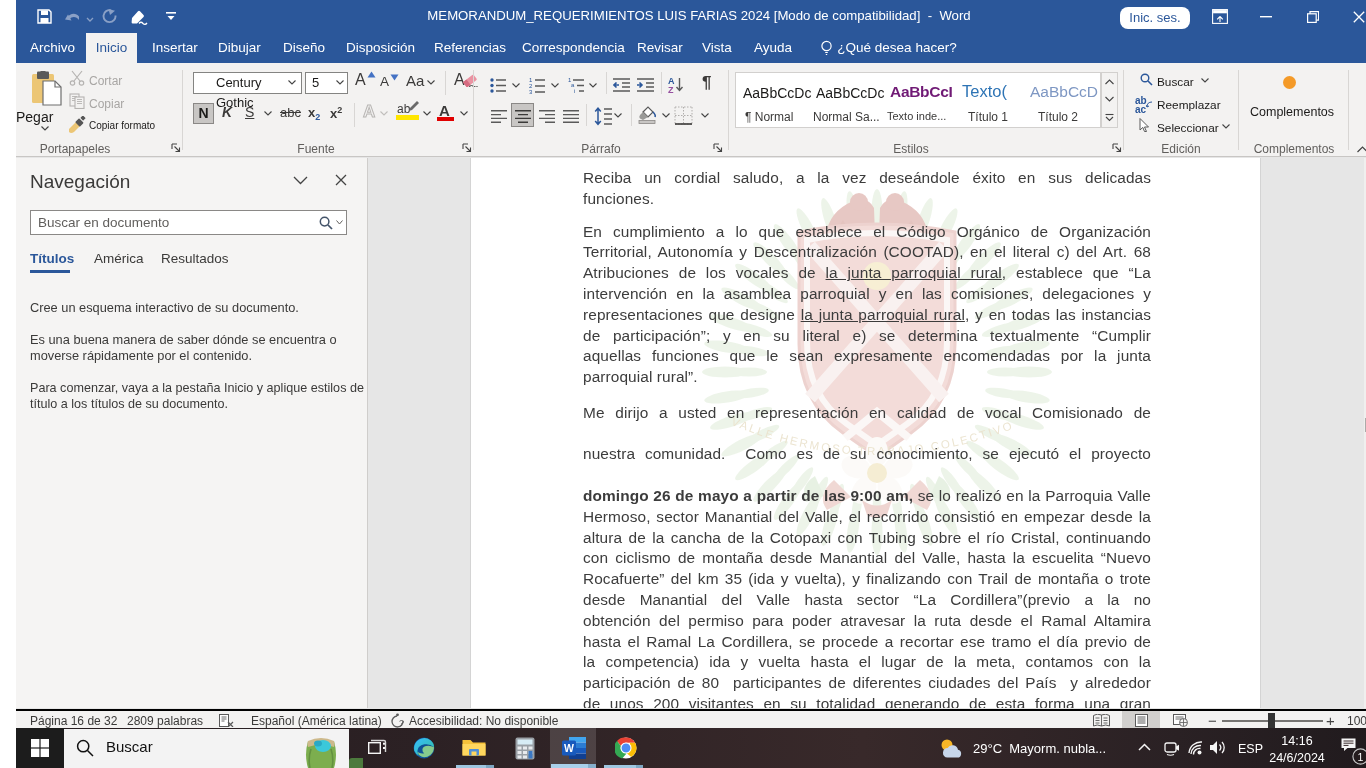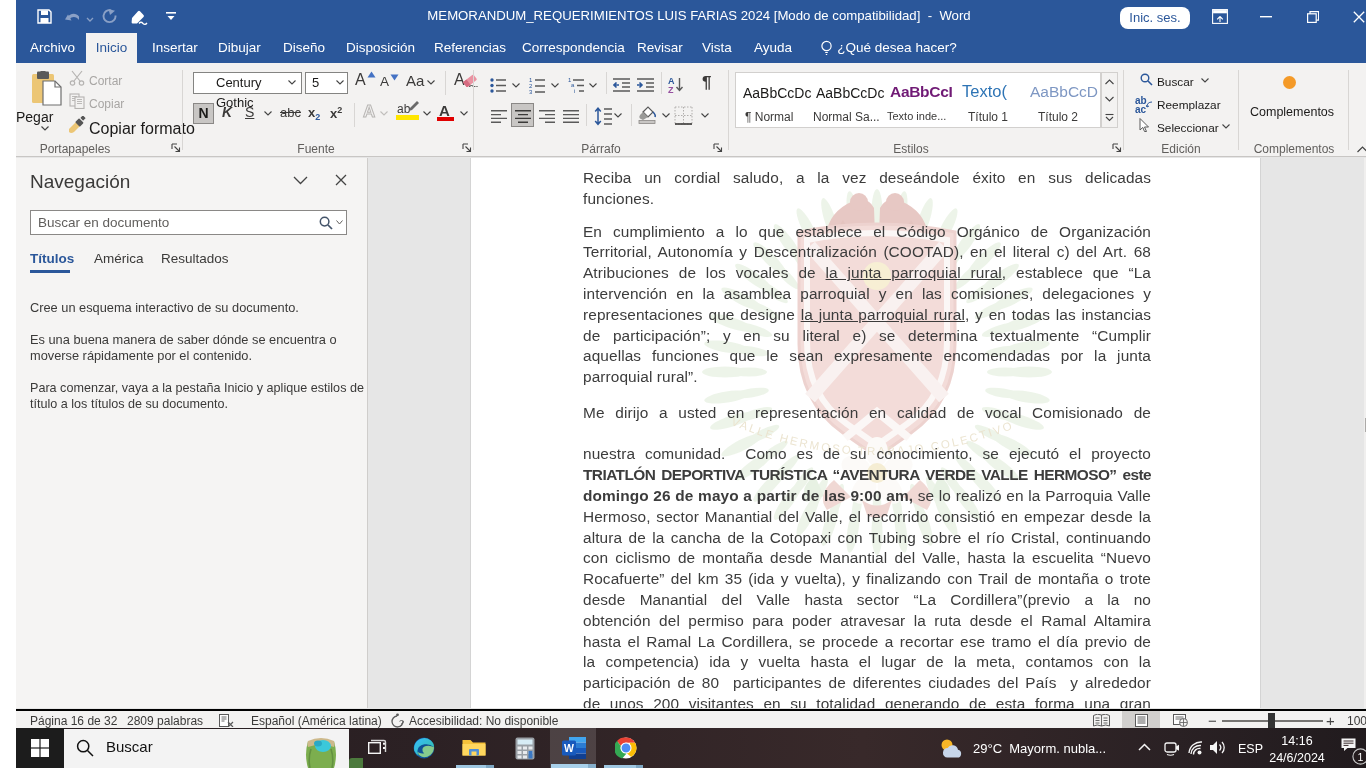--- a/index.html
+++ b/index.html
@@ -123,21 +123,21 @@
       <rect x="6" y="4" width="9" height="11.5" fill="#f3f2f1"></rect>
       <path d="M8 6.5 h5 M8 8.5 h5 M8 10.5 h5" stroke-width="0.9"></path>
     </svg>
     <div class="abs rtext gray" style="left:73px;top:34px">Copiar</div>
 
     <svg class="abs" style="left:52px;top:53px" width="19" height="17" viewBox="0 0 19 17">
       <path d="M1 13 L8 6 L12 10 L6 16 q-3 2 -5 0 z" fill="#ecc675"></path>
       <rect x="8.2" y="3.8" width="6.5" height="5.5" rx="0.8" fill="#565656" transform="rotate(45 11.5 6.5)"></rect>
       <rect x="13" y="0.2" width="4" height="3.6" rx="0.6" fill="#565656" transform="rotate(45 15 2)"></rect>
     </svg>
-    <div class="abs rtext" style="left:73px;top:57px;font-size:16px">Copiar formato</div>
+    <div class="abs rtext" style="left:73px;top:57px;font-size:10px">Copiar formato</div>
     <div class="glabel" style="left:14px;width:90px">Portapapeles</div>
     <svg class="launcher" style="left:155px" width="10" height="10" viewBox="0 0 10 10">
         <path d="M1 1 h5 M1 1 v5 M3.5 3.5 L8.5 8.5 M8.5 4.5 v4 h-4" fill="none" stroke="#444" stroke-width="1.1"></path>
       </svg>
     <div class="gsep" style="left:166px"></div>
 
     <div class="abs" style="left:177px;top:9px;width:109px;height:22px;background:#fff;border:1px solid #848482;font-size:13px;line-height:20px;color:#1b1a19;padding-left:22px">Century Gothic</div>
     <svg class="abs" style="left:272px;top:17px" width="8" height="5" viewBox="0 0 8 5">
         <path d="M0.5 0.5 L4 4 L7.5 0.5" fill="none" stroke="#444" stroke-width="1.1"></path>
       </svg>
@@ -493,21 +493,20 @@
     <div class="ln" style="top:64.6px">En cumplimiento a lo que establece el Código Orgánico de Organización</div>
     <div class="ln" style="top:85.4px">Territorial, Autonomía y Descentralización (COOTAD), en el literal c) del Art. 68</div>
     <div class="ln" style="top:106.2px">Atribuciones de los vocales de <u>la junta parroquial rural</u>, establece que “La</div>
     <div class="ln" style="top:127.0px">intervención en la asamblea parroquial y en las comisiones, delegaciones y</div>
     <div class="ln" style="top:147.8px">representaciones que designe <u>la junta parroquial rural</u>, y en todas las instancias</div>
     <div class="ln" style="top:168.6px">de participación”; y en su literal e) se determina textualmente “Cumplir</div>
     <div class="ln" style="top:189.4px">aquellas funciones que le sean expresamente encomendadas por la junta</div>
     <div class="ln lnl" style="top:210.2px">parroquial rural”.</div>
     <div class="ln" style="top:245.8px">Me dirijo a usted en representación en calidad de vocal Comisionado de</div>
     <div class="ln" style="top:287.4px">nuestra comunidad.&nbsp; Como es de su conocimiento, se ejecutó el proyecto</div>
-    <div class="ln" style="top:308.2px;letter-spacing:-0.55px"><b>TRIATLÓN DEPORTIVA TURÍSTICA “AVENTURA VERDE VALLE HERMOSO” este</b></div>
     <div class="ln" style="top:329.0px"><b>domingo 26 de mayo a partir de las 9:00 am,</b> se lo realizó en la Parroquia Valle</div>
     <div class="ln" style="top:349.8px">Hermoso, sector Manantial del Valle, el recorrido consistió en empezar desde la</div>
     <div class="ln" style="top:370.6px">altura de la cancha de la Cotopaxi con Tubing sobre el río Cristal, continuando</div>
     <div class="ln" style="top:391.4px">con ciclismo de montaña desde Manantial del Valle, hasta la escuelita “Nuevo</div>
     <div class="ln" style="top:412.2px">Rocafuerte” del km 35 (ida y vuelta), y finalizando con Trail de montaña o trote</div>
     <div class="ln" style="top:433.0px">desde Manantial del Valle hasta sector “La Cordillera”(previo a la no</div>
     <div class="ln" style="top:453.8px">obtención del permiso para poder atravesar la ruta desde el Ramal Altamira</div>
     <div class="ln" style="top:474.6px">hasta el Ramal La Cordillera, se procede a recortar ese tramo el día previo de</div>
     <div class="ln" style="top:495.4px">la competencia) ida y vuelta hasta el lugar de la meta, contamos con la</div>
     <div class="ln" style="top:516.2px">participación de 80&nbsp; participantes de diferentes ciudades del País&nbsp; y alrededor</div>

